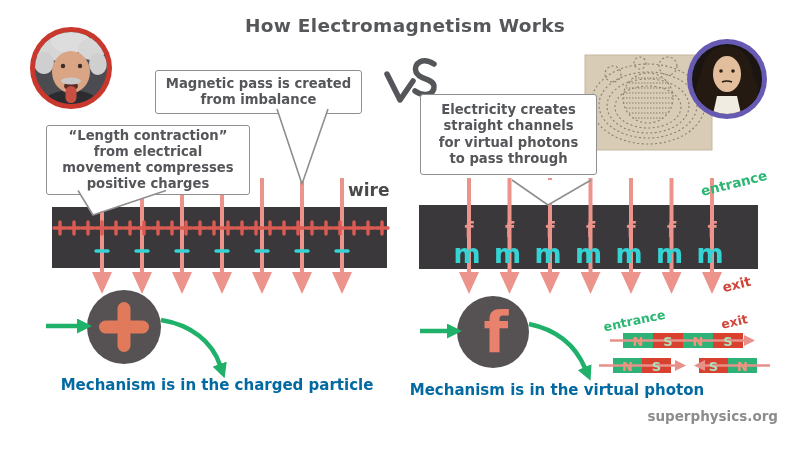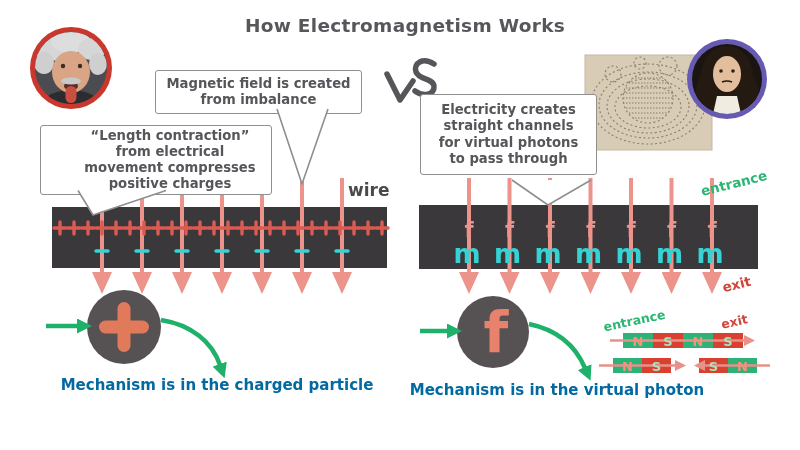--- a/index.html
+++ b/index.html
@@ -231,24 +231,24 @@
     </g>
   <g id="g-magnet-br">
       <rect x="699" y="358" width="29" height="15" fill="#D8402F"></rect>
       <rect x="728" y="358" width="29" height="15" fill="#2FB277"></rect>
       <line x1="770" y1="365.5" x2="704" y2="365.5" stroke="#E8908A" stroke-width="2.5" marker-end="url(#headSmall)"></line>
       <text x="713.5" y="370.5" text-anchor="middle" font-size="13" font-weight="bold" fill="#A9E4BE">S</text>
       <text x="742.5" y="370.5" text-anchor="middle" font-size="13" font-weight="bold" fill="#F2937F">N</text>
     </g>
 </svg>
 
-<div class="bubble" id="bubble-magnetic" style="left:155px;top:70px;width:205px;height:42px;">Magnetic field is created
+<div class="bubble" id="bubble-magnetic" style="left:155px;top:70px;width:205px;height:42px;">Magnetic pass is created
 from imbalance</div>
 
-<div class="bubble" id="bubble-contraction" style="left:40px;top:125px;width:202px;height:68px;padding-left:28px;">“Length contraction”
+<div class="bubble" id="bubble-contraction" style="left:46px;top:125px;width:202px;height:68px;">“Length contraction”
 from electrical
 movement compresses
 positive charges</div>
 
 <div class="bubble" id="bubble-channels" style="left:420px;top:94px;width:175px;height:79px;">Electricity creates
 straight channels
 for virtual photons
 to pass through</div>
 
 <svg id="tails" width="800" height="450">
@@ -266,13 +266,14 @@
 <div class="lbl" id="entrance-bar">entrance</div>
 <div class="lbl" id="exit-bar">exit</div>
 
 <div class="lbl" id="entrance-magnet">entrance</div>
 <div class="lbl" id="exit-magnet">exit</div>
 
 <div class="lbl caption" id="caption-left">Mechanism is in the charged particle</div>
 <div class="lbl caption" id="caption-right">Mechanism is in the virtual photon</div>
 
 <div class="abs" id="footer">
+  <div class="site">superphysics.org</div>
 </div>
 
 </body></html>

